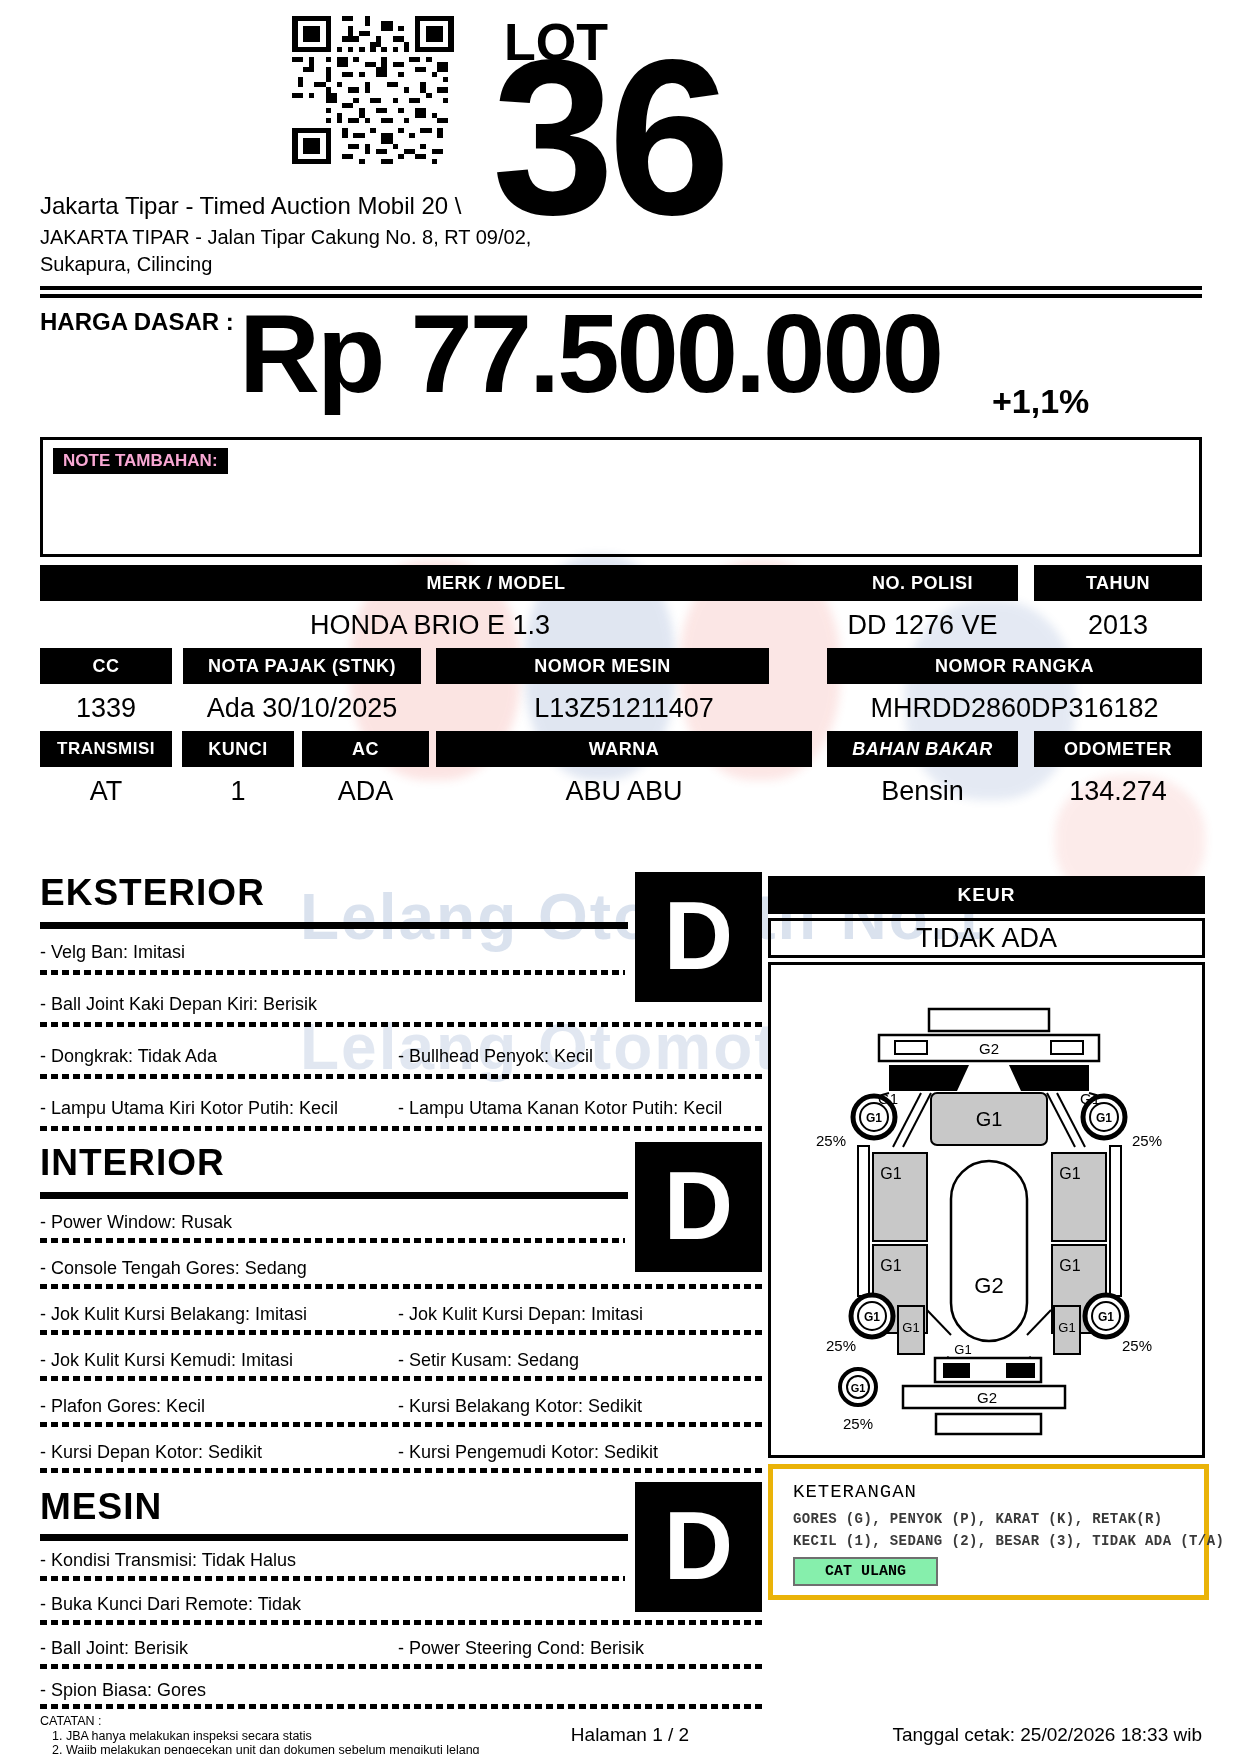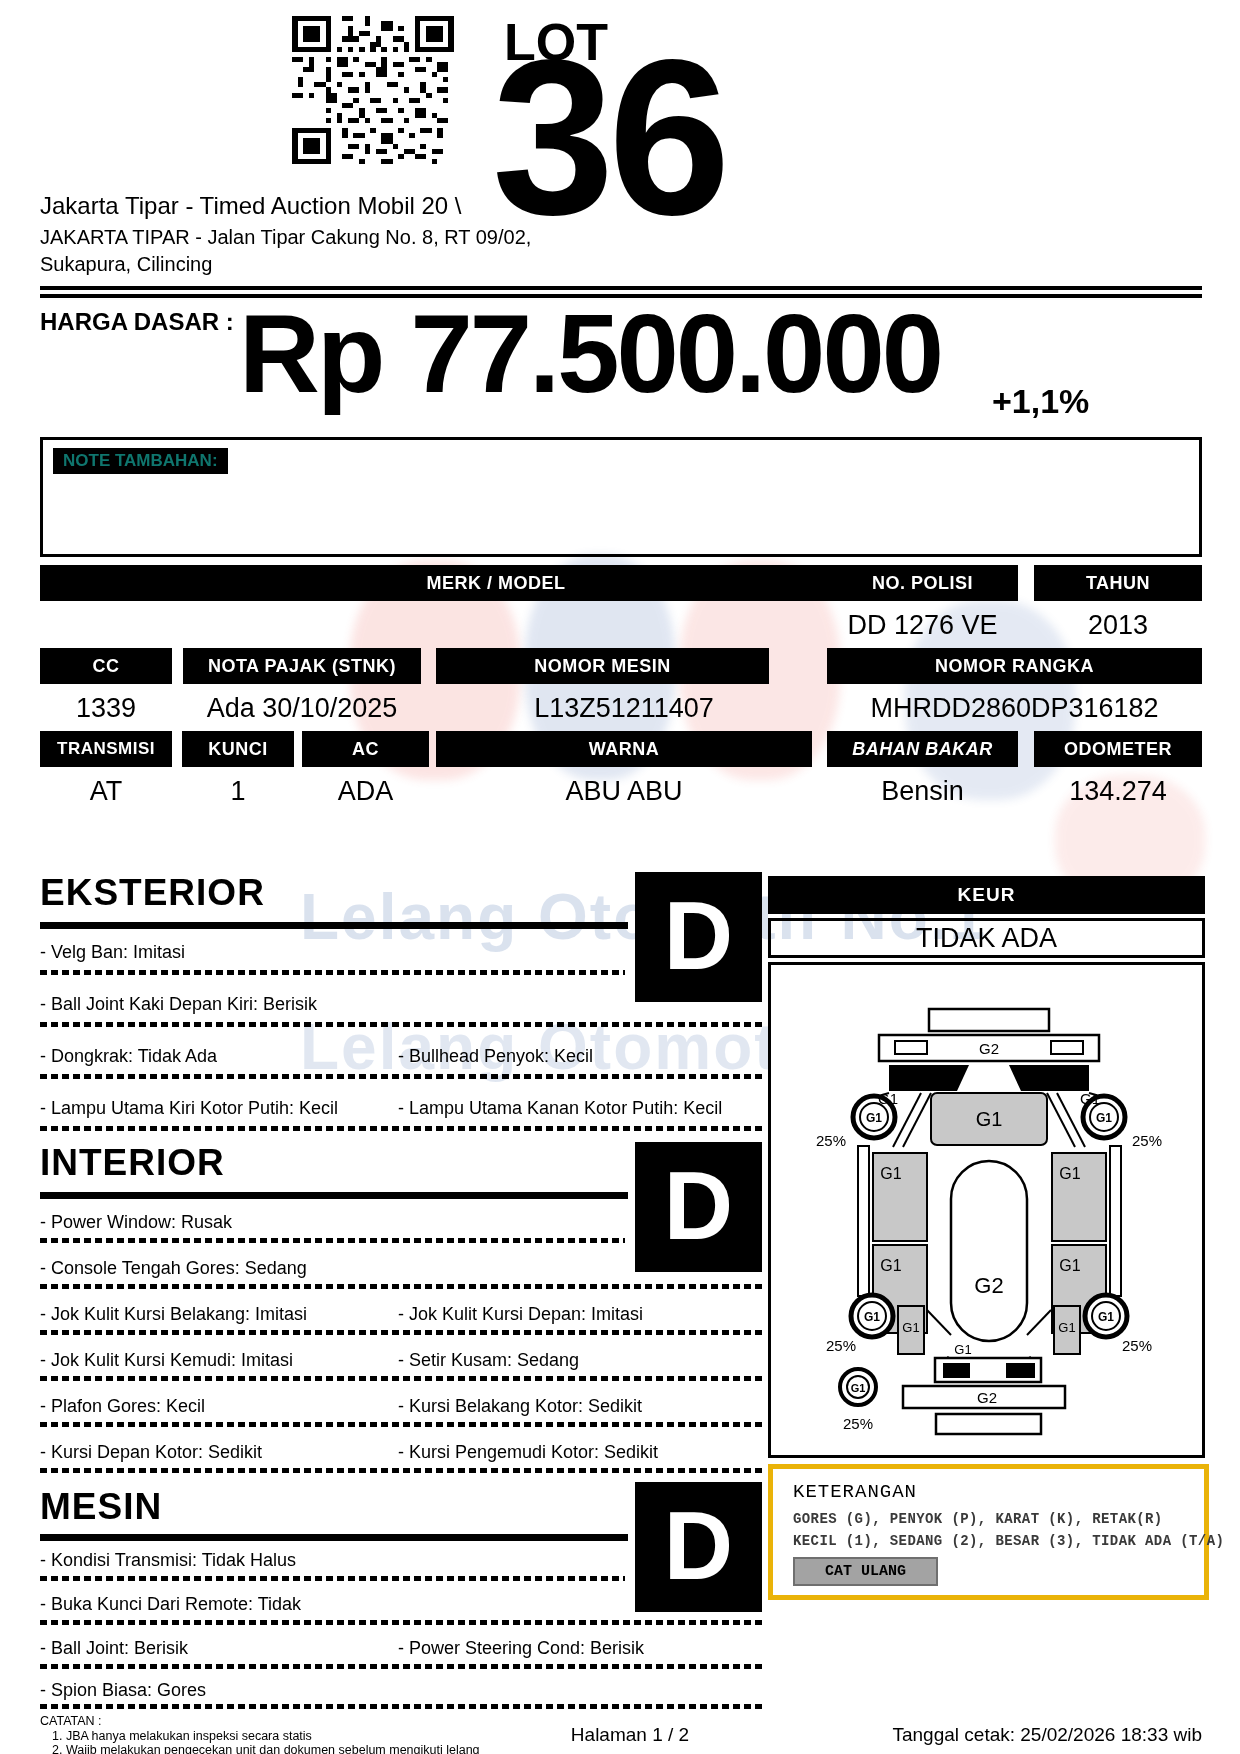--- a/index.html
+++ b/index.html
@@ -14,38 +14,38 @@
   .lot-number{font-size:220px;font-weight:bold;line-height:.95;letter-spacing:-6px;}
   .doc-title{font-size:24px;}
   .doc-addr{font-size:20px;}
   .dblrule{border-top:4px solid #000;border-bottom:4px solid #000;height:4px;}
   
   .harga-label{font-size:24px;font-weight:bold;}
   .price-big{font-size:112px;font-weight:bold;letter-spacing:-3px;line-height:1;text-align:center;}
   .price-pct{font-size:34px;font-weight:bold;}
   
   .notebox{border:3px solid #000;}
-  .notelabel{position:absolute;left:10px;top:8px;background:#000;color:#0f766e;font-weight:bold;font-size:17px;padding:3px 10px;}
+  .notelabel{position:absolute;left:10px;top:8px;background:#000;color:#f9a8d4;font-weight:bold;font-size:17px;padding:3px 10px;}
   
   .hdr{background:#000;color:#fff;font-weight:bold;font-size:18px;text-align:center;line-height:36px;height:36px;letter-spacing:.5px;}
   .val{font-size:27px;text-align:center;height:38px;line-height:38px;white-space:nowrap;}
   
   .stitle{font-size:37px;font-weight:bold;letter-spacing:1px;}
   .underline{height:7px;background:#000;}
   .grade{background:#000;color:#fff;font-weight:bold;font-size:96px;text-align:center;line-height:128px;width:127px;height:130px;}
   .item{font-size:18px;white-space:nowrap;}
   .sep{height:5px;background:repeating-linear-gradient(90deg,#000 0 7px,transparent 7px 11px);}
   
   .keurbar{background:#000;color:#fff;font-weight:bold;font-size:19px;text-align:center;line-height:38px;height:38px;letter-spacing:1px;}
   .keurval{border:3px solid #000;font-size:27px;text-align:center;line-height:34px;height:34px;}
   .diagbox{border:3px solid #000;background:#fff;}
   .ketbox{border:5px solid #eab308;background:#fff;font-family:Liberation Mono, monospace;}
   .kettitle{font-size:19px;letter-spacing:1px;}
   .ketline{font-size:14px;font-weight:bold;color:#3a3a3a;letter-spacing:.4px;white-space:nowrap;}
-  .ketbtn{background:#a3a3a3;border:2px solid #6f6f6f;color:#000;font-weight:bold;font-size:15px;padding:4px 30px;display:inline-block;}
+  .ketbtn{background:#86efac;border:2px solid #6f6f6f;color:#000;font-weight:bold;font-size:15px;padding:4px 30px;display:inline-block;}
   
   .cat{font-size:12.5px;}
   .foot{font-size:19px;}
 </style>
 </head>
 <body>
 
 <div id="page">
 
   <div class="wm" style="left:350px;top:560px;width:170px;height:220px;background:#e8453c;opacity:.14;"></div>
@@ -184,20 +184,21 @@
   <div class="abs price-pct" style="left:992px;top:382px;">+1,1%</div>
 
   <div class="abs notebox" style="left:40px;top:437px;width:1156px;height:114px;">
     <span class="notelabel">NOTE TAMBAHAN:</span>
     <span></span>
   </div>
 
   <div class="abs hdr" style="left:40px;top:565px;width:912px;">MERK / MODEL</div>
   <div class="abs hdr" style="left:827px;top:565px;width:191px;">NO. POLISI</div>
   <div class="abs hdr" style="left:1034px;top:565px;width:168px;">TAHUN</div>
+  <div class="abs val" style="left:40px;top:606px;width:780px;">HONDA BRIO E 1.3</div>
   <div class="abs val" style="left:827px;top:606px;width:191px;">DD 1276 VE</div>
   <div class="abs val" style="left:1034px;top:606px;width:168px;">2013</div>
 
   <div class="abs hdr" style="left:40px;top:648px;width:132px;">CC</div>
   <div class="abs hdr" style="left:183px;top:648px;width:238px;">NOTA PAJAK (STNK)</div>
   <div class="abs hdr" style="left:436px;top:648px;width:333px;">NOMOR MESIN</div>
   <div class="abs hdr" style="left:827px;top:648px;width:375px;">NOMOR RANGKA</div>
   <div class="abs val" style="left:40px;top:689px;width:132px;">1339</div>
   <div class="abs val" style="left:183px;top:689px;width:238px;">Ada 30/10/2025</div>
   <div class="abs val" style="left:436px;top:689px;width:376px;">L13Z51211407</div>

